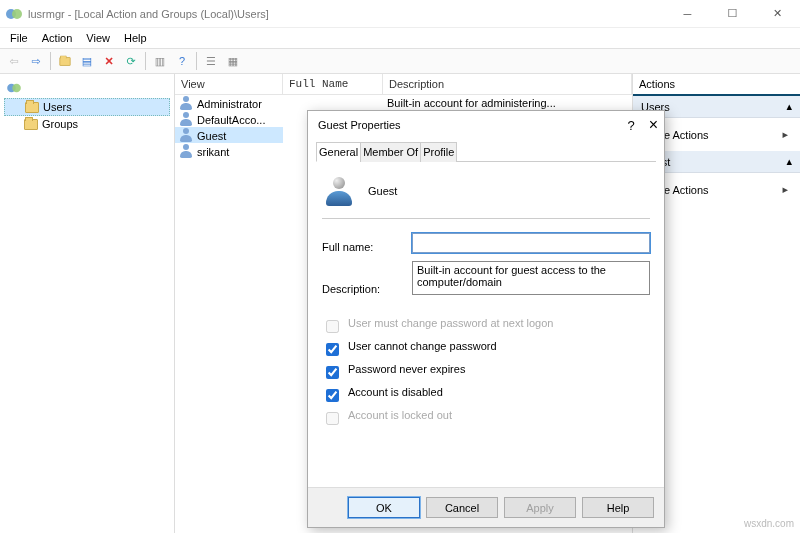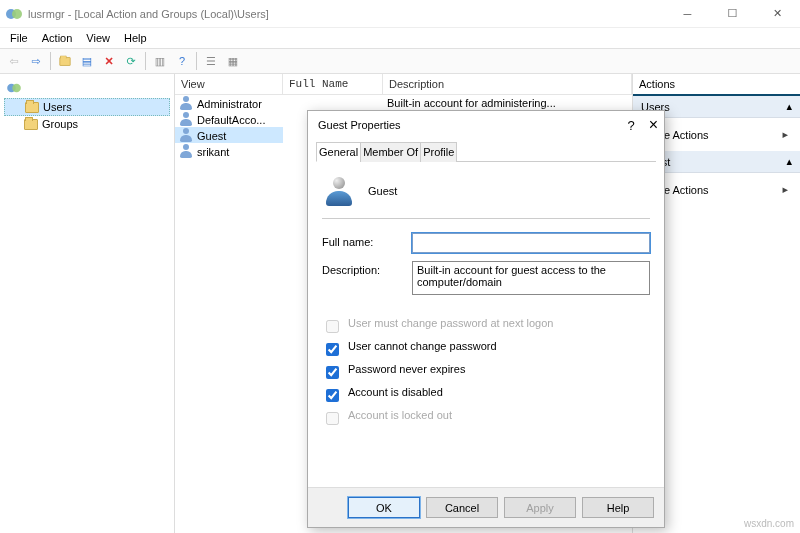--- a/index.html
+++ b/index.html
@@ -60,21 +60,21 @@
   .dlg-title { height: 28px; display:flex; align-items:center; justify-content:space-between; padding: 0 6px 0 10px; }
   .dlg-title-right { display:flex; align-items:center; gap: 14px; }
   .dlg-tabs { display:flex; border-bottom:1px solid #ccc; margin: 2px 8px 0 8px; }
   .dlg-tab { padding: 3px 2px; background:#f0f0f0; border:1px solid #ccc; border-bottom:none; margin-right:-1px; position:relative; top:1px; }
   .dlg-tab.active { background:#fff; border-bottom:1px solid #fff; }
   .dlg-body { flex:1; padding: 10px 14px; }
   .dlg-head { display:flex; align-items:center; gap:14px; padding: 4px 2px 12px 2px; border-bottom:1px solid #ccc; margin-bottom:14px;}
   .dlg-head .big-user { width:30px;height:30px; position:relative; }
   .dlg-head .big-user::before{content:"";position:absolute;width:12px;height:12px;border-radius:50%;background:radial-gradient(circle at 30% 30%, #eee, #888);top:1px;left:9px;}
   .dlg-head .big-user::after{content:"";position:absolute;width:26px;height:15px;border-radius:12px 12px 3px 3px;background:linear-gradient(#5b9bd5,#2e5e96);bottom:0;left:2px;}
-  .frow { display:flex; align-items:flex-start; margin-bottom:8px; }
+  .frow { display:flex; align-items:flex-end; margin-bottom:8px; }
   .frow label { width:90px; padding-top:3px; }
   .frow input[type=text] { flex:1; height:20px; border:1px solid #7a9ecb; padding:1px 4px; font-size:11px; }
   .frow input.focused { outline:1px solid #4a90d9; }
   .frow textarea { flex:1; height:34px; border:1px solid #888; padding:2px 4px; font-family:inherit; font-size:11px; resize:none; }
   .chk { display:flex; align-items:flex-start; gap:6px; margin:4px 0; }
   .chk input[type=checkbox]{ width:13px;height:13px; accent-color:#1e6fd6;}
   .chk.disabled { color:#aaa; }
   .chk.disabled input { accent-color:#ccc; }
   .dlg-buttons { height:40px; background:#f0f0f0; border-top:1px solid #ddd; display:flex; align-items:center; justify-content:flex-end; gap:6px; padding:0 10px;}
   .dlg-buttons button { width:72px; height:21px; border:1px solid #adadad; background:#e1e1e1; }

